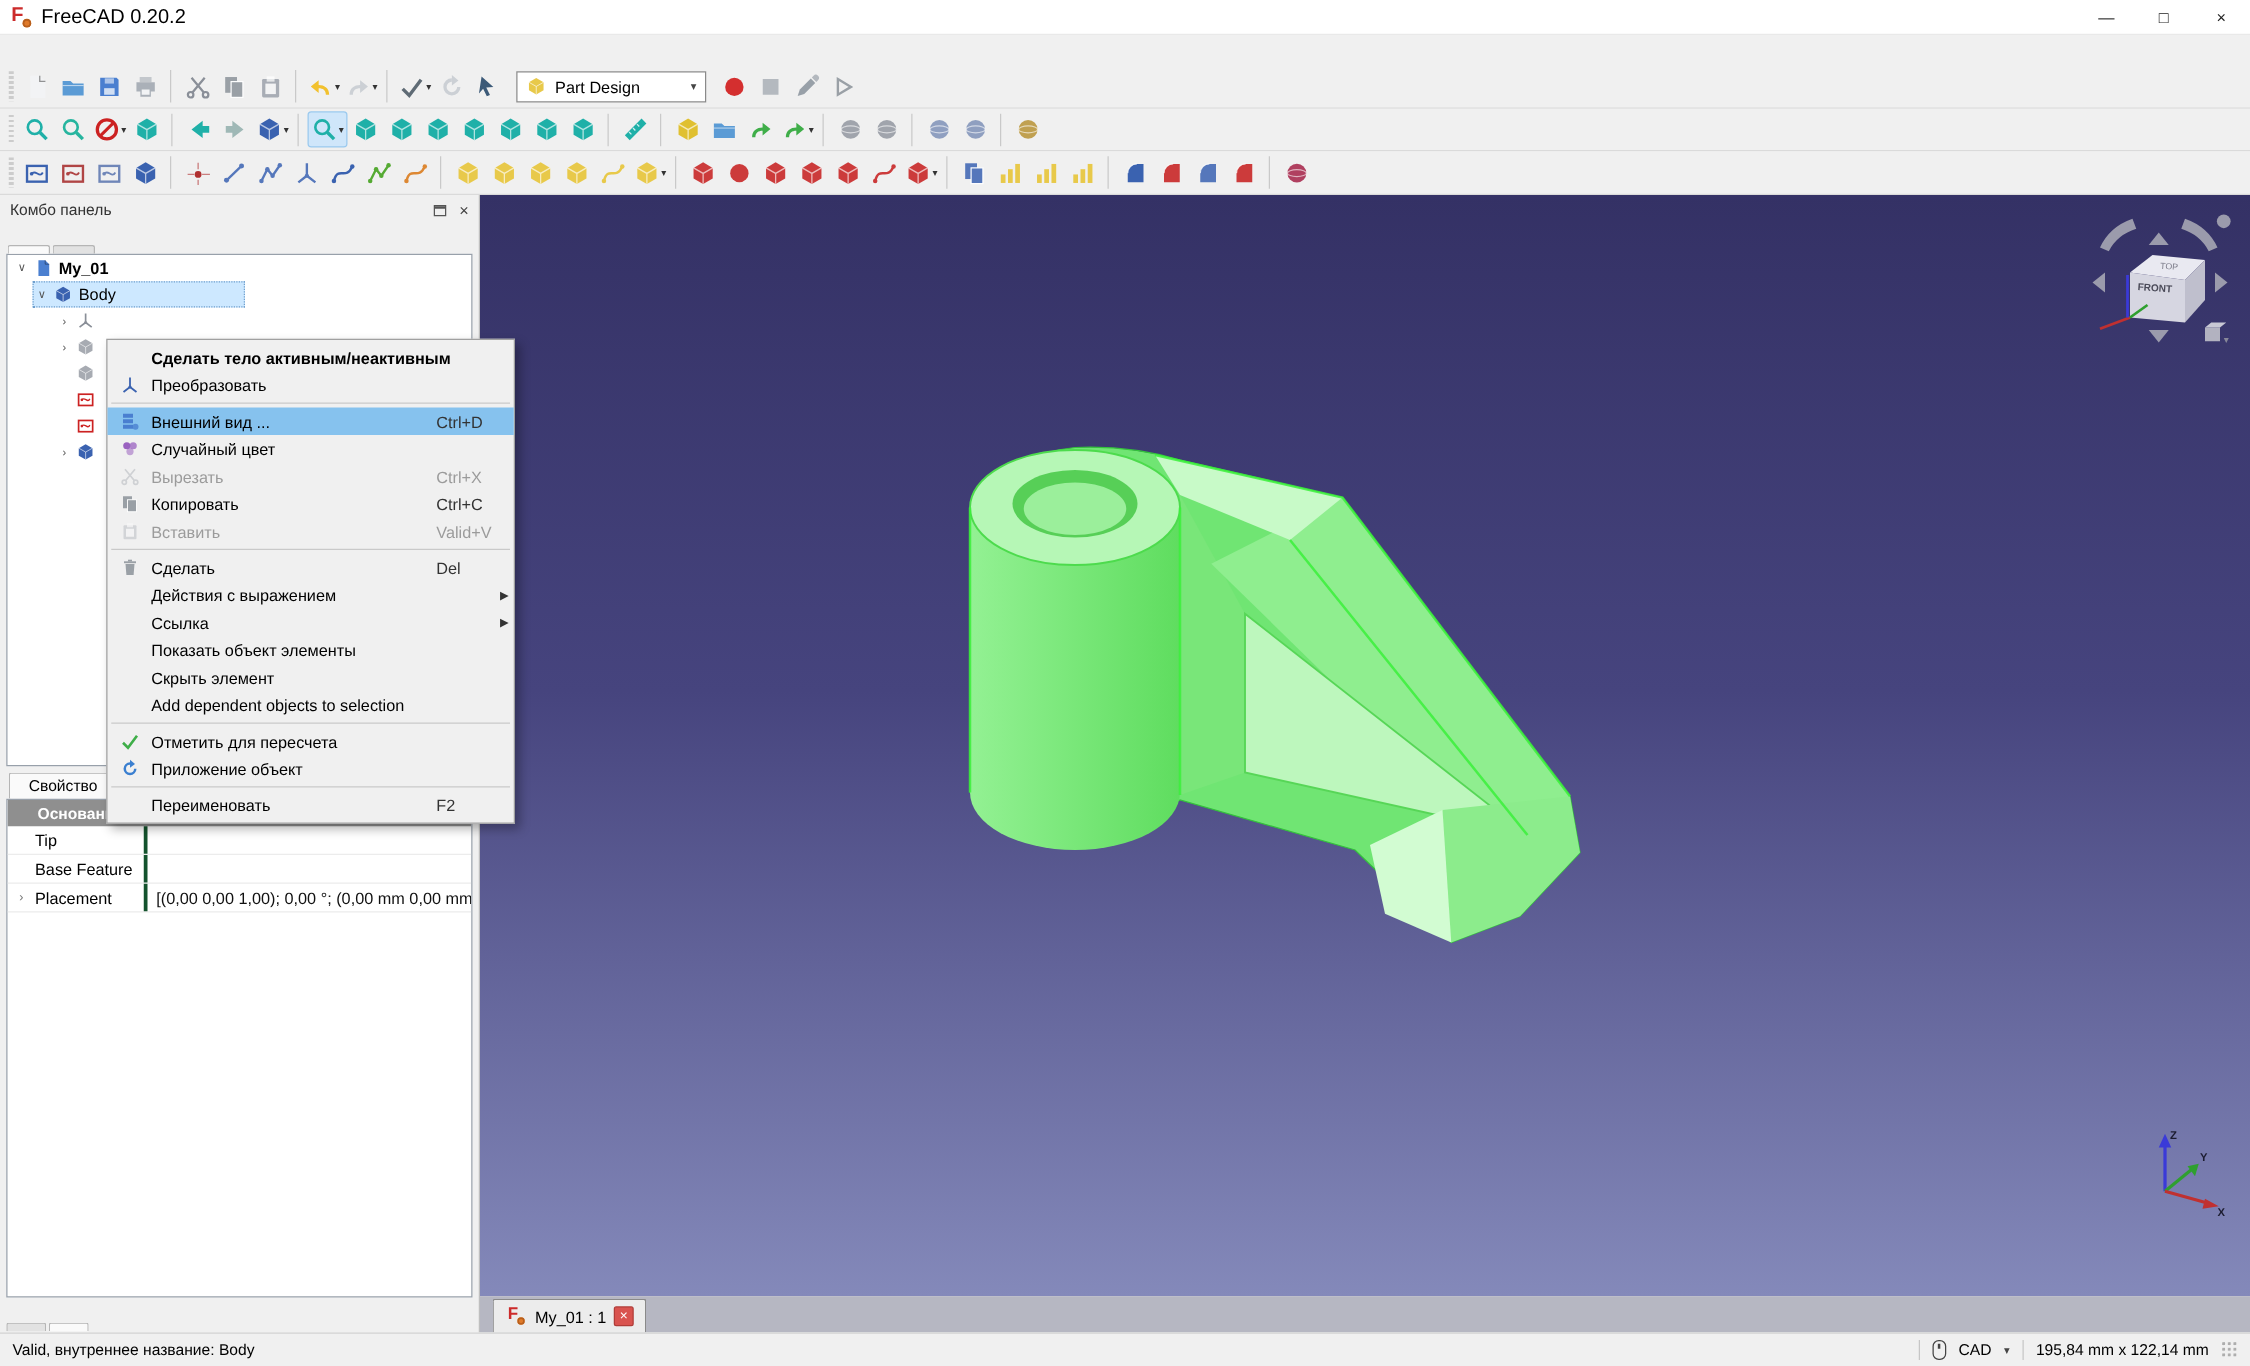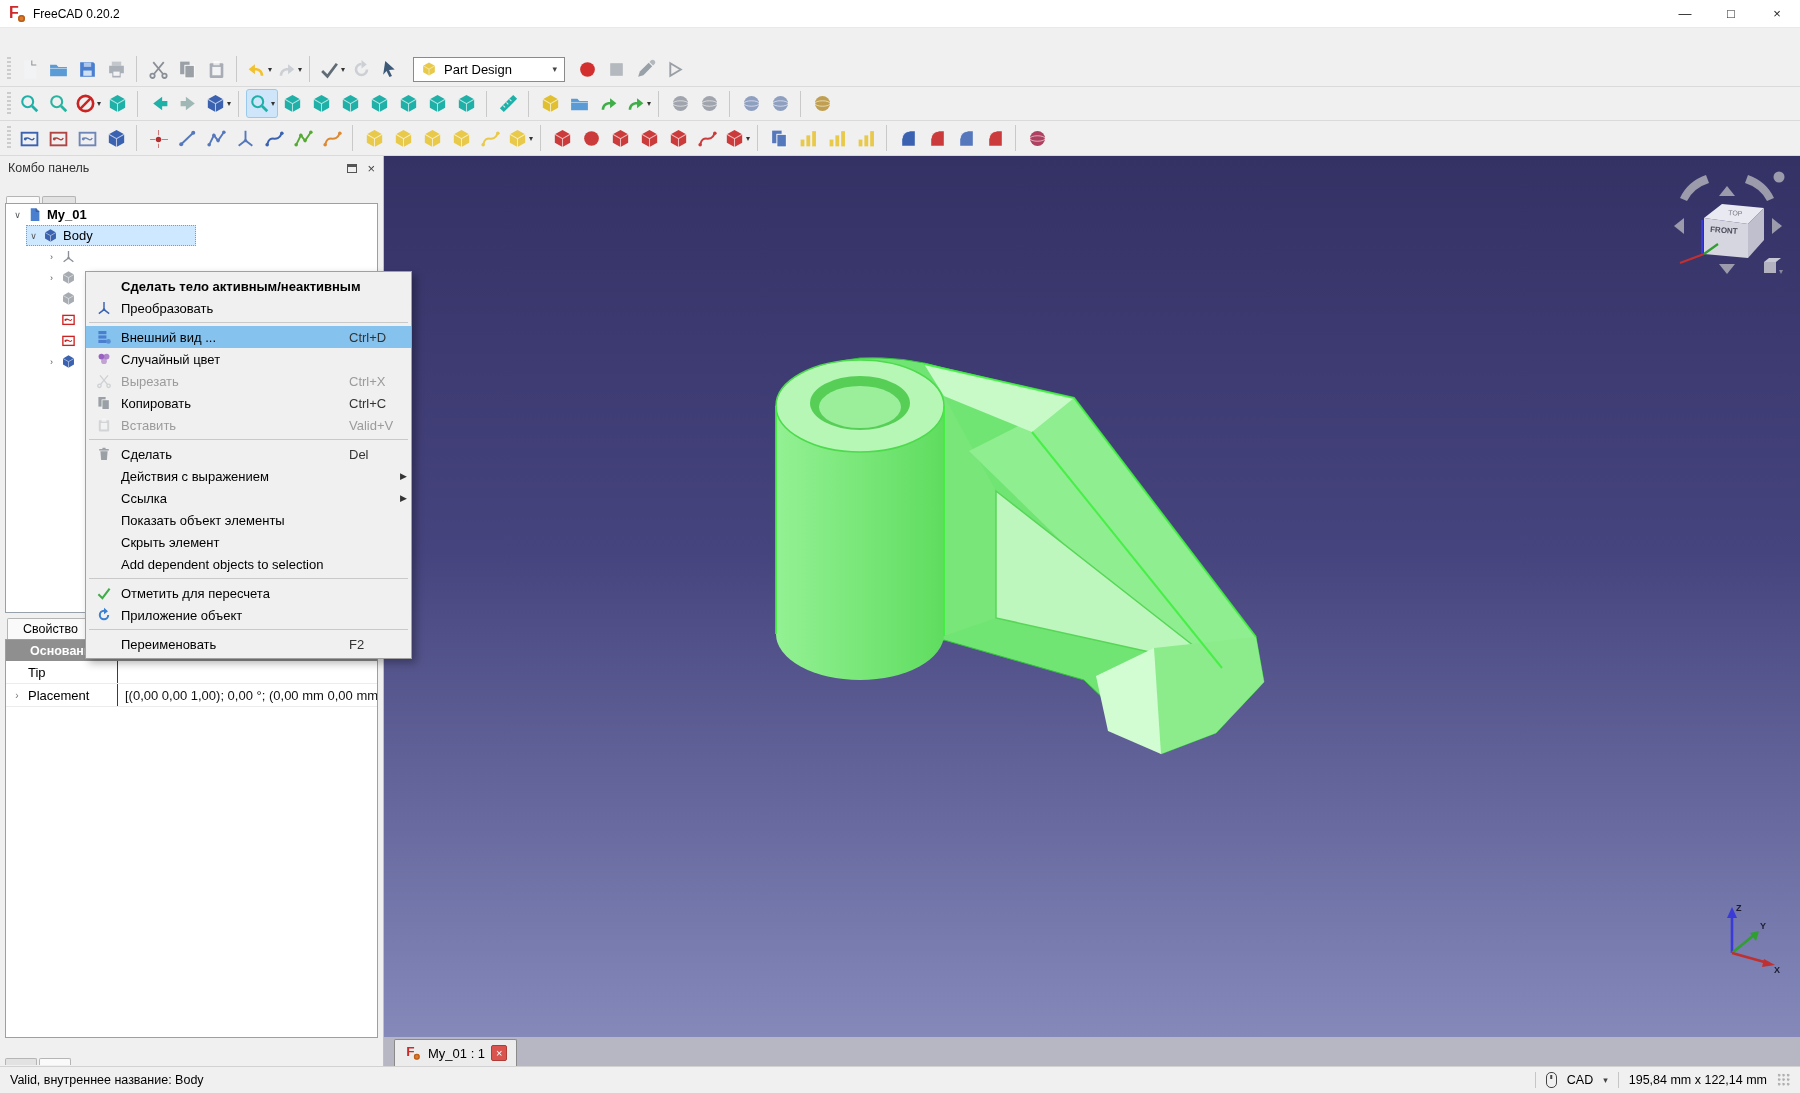--- a/index.html
+++ b/index.html
@@ -4,21 +4,21 @@
 <style>
   *{box-sizing:border-box;margin:0;padding:0;user-select:none}
   html,body{width:1800px;height:1093px;overflow:hidden}
   body{position:relative;font-family:"Liberation Sans","DejaVu Sans",sans-serif;font-size:13px;color:#000;background:#f0f0f0}
 
   
   .titlebar{position:absolute;left:0;top:0;right:0;height:28px;background:#fff;display:flex;align-items:center;padding-left:8px;gap:7px;border-bottom:1px solid #e9e9e9}
   .logo{width:18px;height:18px;position:relative;flex:0 0 auto}
   .logo::before{content:"F";position:absolute;left:1px;top:-1px;font-size:16px;font-weight:bold;color:#cc2b2b}
   .logo::after{content:"";position:absolute;right:1px;bottom:1px;width:7px;height:7px;background:#e07a2a;border-radius:50%;box-shadow:0 0 0 1.5px #b75f1d inset}
-  .title-text{font-size:12px}
+  .title-text{font-size:16px}
   .wctrl{margin-left:auto;display:flex;height:100%}
   .wbtn{width:46px;display:flex;align-items:center;justify-content:center;font-size:13px;color:#222}
 
   
   .menubar{position:absolute;left:0;top:28px;right:0;height:24px;background:#f0f0f0;display:flex;align-items:center;padding-left:4px}
   .mbi{padding:3px 10px;white-space:nowrap}
 
   
   .tbrow{position:absolute;left:0;right:0;background:#f0f0f0;border-bottom:1px solid #dadada;display:flex;align-items:center;padding-left:3px}
   #tb1{top:52px;height:35px}
@@ -64,21 +64,21 @@
   .trow.lvl2{margin-left:38px}
   .trow.sel{background:#cde8ff;outline:1px dotted #6f9fcd;outline-offset:-1px;min-width:170px}
 
   
   .prop-tabbar{position:absolute;left:5px;right:5px;top:459px;height:24px;display:flex;align-items:flex-end;padding-left:2px}
   .prop-tab{padding:3px 15px;border:1px solid #b5b5b5;border-bottom:none;background:#fafafa;border-radius:2px 2px 0 0;font-size:12.5px}
   .propbox{position:absolute;left:5px;right:5px;top:483px;bottom:28px;background:#fff;border:1px solid #98a0aa;overflow:hidden}
   .pgroup{height:21px;background:#8f8f8f;color:#fff;font-weight:bold;display:flex;align-items:center;padding-left:24px;font-size:12.5px}
   .prow{display:flex;height:23px;border-bottom:1px solid #ececec;align-items:center}
   .pexp{width:22px;text-align:center;color:#777;font-size:10px}
-  .pname{width:90px;border-right:1px solid #14532d;height:100%;display:flex;align-items:center}
+  .pname{width:90px;border-right:3px solid #14532d;height:100%;display:flex;align-items:center}
   .pval{flex:1;padding-left:7px;white-space:nowrap;overflow:hidden;color:#111}
   .btabs{position:absolute;left:5px;bottom:1px;display:flex;gap:2px;height:24px;align-items:flex-end}
   .btab{padding:3px 15px;border:1px solid #b5b5b5;border-bottom:none;background:#e2e2e2;border-radius:2px 2px 0 0;font-size:12.5px}
   .btab.active{background:#fafafa}
 
   
   .cmenu{position:absolute;left:85px;top:271px;width:327px;background:#f0f0f0;border:1px solid #a0a0a0;box-shadow:4px 4px 8px rgba(0,0,0,.3);padding:3px 0;z-index:60}
   .mi{height:22px;display:flex;align-items:center;padding:0 4px;gap:4px}
   .mic{width:27px;display:flex;justify-content:center;flex:0 0 auto}
   .mic svg{width:16px;height:16px}
@@ -815,20 +815,25 @@
   <div class="propbox">
     <div class="pgroup">Основание</div>
     <div>
 
     <div class="prow">
           <span class="pexp"></span>
           <span class="pname">Tip</span>
           <span class="pval"></span>
         </div>
         <div class="prow">
+          <span class="pexp"></span>
+          <span class="pname">Base Feature</span>
+          <span class="pval"></span>
+        </div>
+        <div class="prow">
           <span class="pexp">›</span>
           <span class="pname">Placement</span>
           <span class="pval">[(0,00 0,00 1,00); 0,00 °; (0,00 mm  0,00 mm  0,...</span>
         </div>
       </div>
   </div>
   <div class="btabs">
 
   <span class="btab"></span>
       <span class="btab active"></span>

